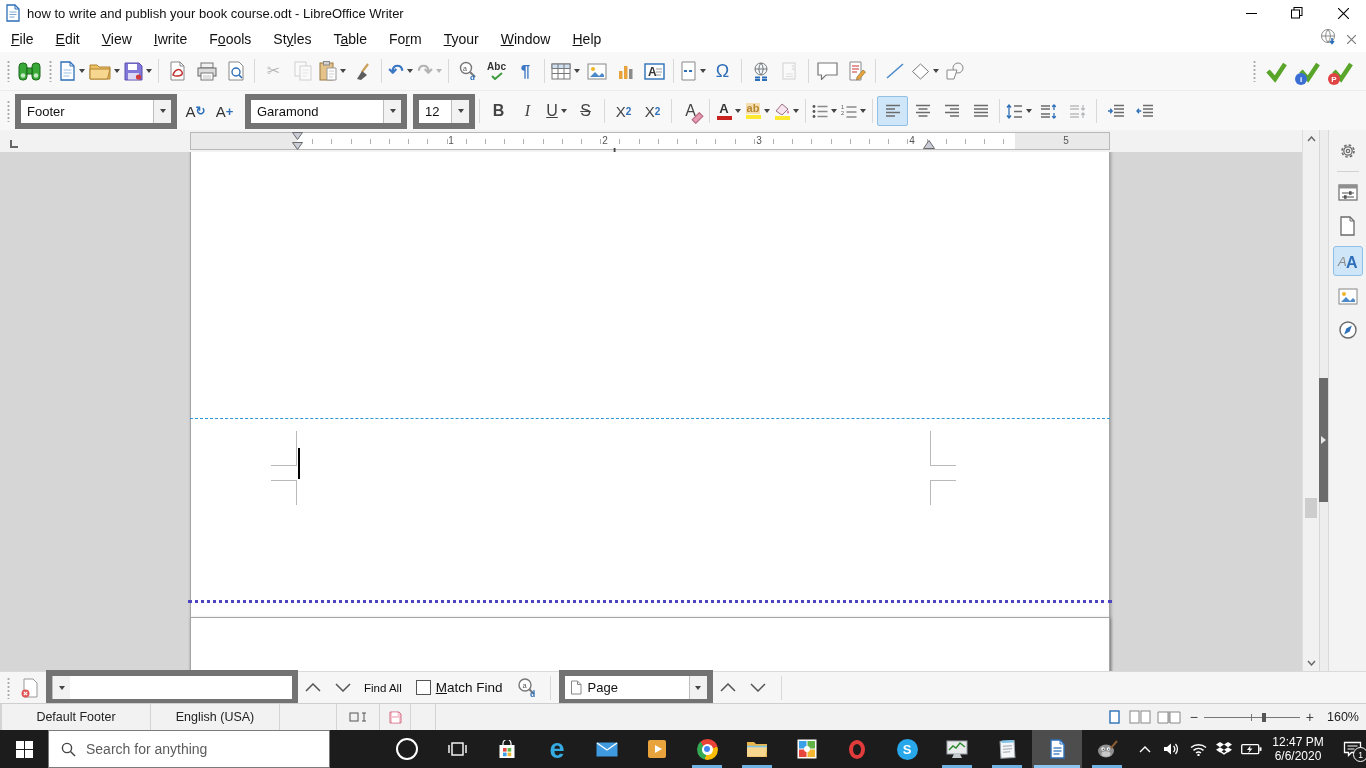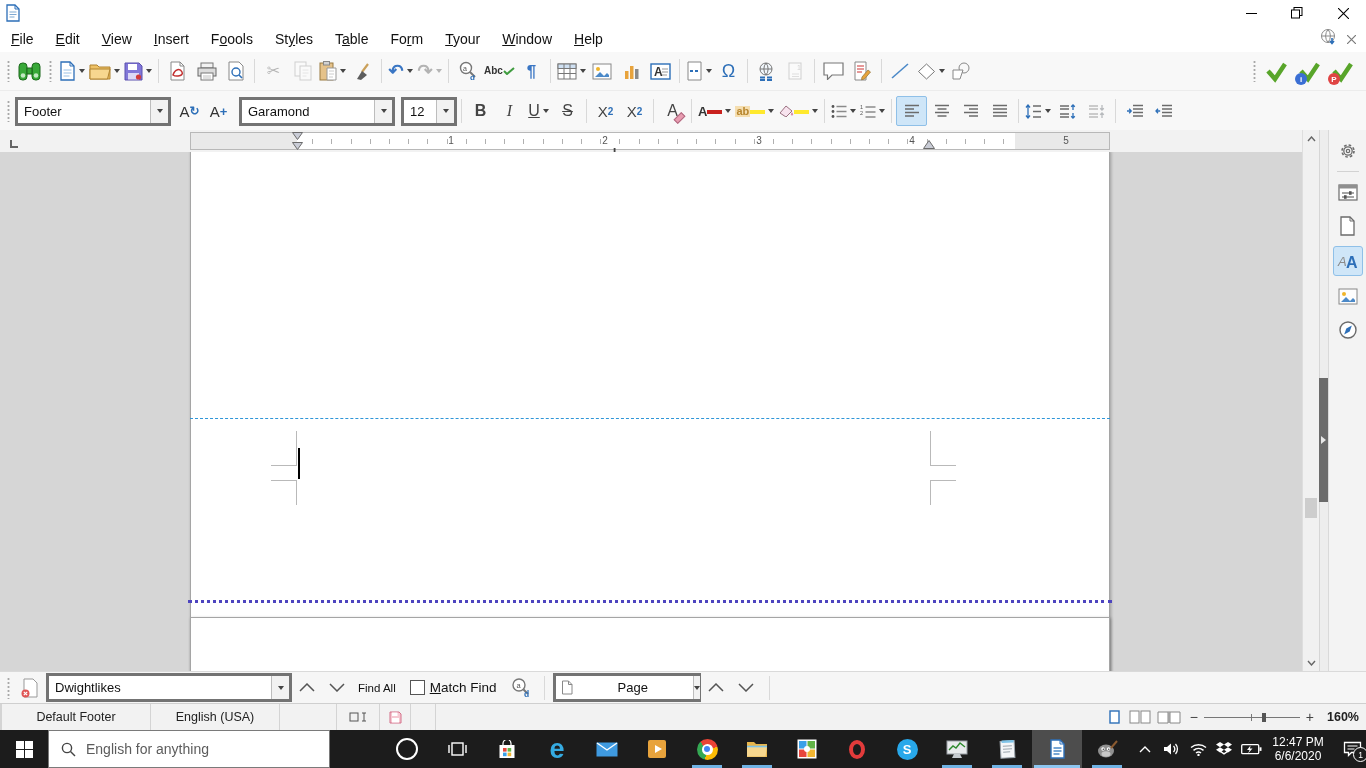--- a/index.html
+++ b/index.html
@@ -19,24 +19,24 @@
   
   .tb1{position:absolute;top:52px;left:0;right:0;height:38px;background:#f8f8f8;display:flex;align-items:center;padding:0 2px;}
   .tb2{position:absolute;top:90px;left:0;right:0;height:40px;background:#f8f8f8;display:flex;align-items:center;padding:0 2px;border-top:1px solid #ececec;}
   .tbtn{height:28px;min-width:25px;padding:0 2px;display:flex;align-items:center;justify-content:center;position:relative;border-radius:2px;}
   .sep{width:1px;height:24px;background:#d9d9d9;margin:0 4px;flex:none;}
   .grip{width:5px;height:22px;margin:0 4px;flex:none;background-image:radial-gradient(#a8a8a8 1px,transparent 1.3px);background-size:5px 4px;background-position:center top;background-repeat:repeat-y;}
   .caret{width:0;height:0;border-left:3.5px solid transparent;border-right:3.5px solid transparent;border-top:4px solid #444;margin-left:3px;flex:none;}
   .caret.dim2{border-top-color:#b5b5b5;}
   .dim{opacity:.42;filter:saturate(.1);}
   .glyph{font-size:16px;line-height:1;color:#555;}
-  .combo{display:flex;align-items:stretch;border:3px solid #737373;background:#fff;height:23px;}
+  .combo{display:flex;align-items:stretch;border:6px solid #737373;background:#fff;height:23px;}
   .combo .val{display:flex;align-items:center;padding:0 6px;font-size:13px;color:#111;flex:1;}
   .combo .arr{width:17px;background:#f2f2f2;border-left:1px solid #bdbdbd;display:flex;align-items:center;justify-content:center;}
-  .colic{display:flex;align-items:center;line-height:1;}
+  .colic{display:flex;flex-direction:column;align-items:center;line-height:1;}
   .colic .bar{width:15px;height:4px;margin-top:1px;}
   .on{background:#cfe6f8;border:1px solid #8fc0e8;border-radius:2px;}
   .badge{position:absolute;left:1px;bottom:0;width:12px;height:12px;border-radius:50%;color:#fff;font-size:8px;font-weight:bold;display:flex;align-items:center;justify-content:center;}
   
   .rulerrow{position:absolute;top:130px;left:0;width:1302px;height:22px;background:#f2f2f2;}
   .ltabsel{position:absolute;left:9px;top:5px;}
   .rband{position:absolute;left:190px;top:2px;width:920px;height:18px;background:#fff;border:1px solid #b8b8b8;box-sizing:border-box;
          background-image:repeating-linear-gradient(to right,#b0b0b0 0 1px,transparent 1px 19.2px);background-size:100% 5px;background-position:6px center;background-repeat:no-repeat;}
   .rmarg{position:absolute;top:0;height:16px;background:#e9e9e9;}
   .rnum{position:absolute;top:2px;transform:translateX(-50%);font-size:10px;color:#555;background:transparent;}
@@ -103,20 +103,21 @@
 <div class="screen">
 
   <div class="titlebar">
     <span class="appic">
       <svg width="16" height="18" viewBox="0 0 16 18">
           <path d="M2 1h8l4 4v12H2z" fill="#fff" stroke="#2d6fb8" stroke-width="1.3"></path>
           <path d="M10 1v4h4" fill="none" stroke="#2d6fb8"></path>
           <path d="M4.5 8h7M4.5 10.5h7M4.5 13h5" stroke="#7fa9d2" stroke-width="1.1"></path>
         </svg>
     </span>
+    <span class="ttl">how to write and publish your book course.odt - LibreOffice Writer</span>
     <div class="wctrl">
       <div class="wbtn">
           <svg width="11" height="11">
             <line x1="0" y1="5.5" x2="11" y2="5.5" stroke="#000" stroke-width="1"></line>
           </svg>
         </div>
       <div class="wbtn">
           <svg width="12" height="12">
             <rect x="3" y="0.5" width="8" height="8" fill="none" stroke="#000"></rect>
             <rect x="0.5" y="3" width="8" height="8" fill="#fff" stroke="#000"></rect>
@@ -127,21 +128,21 @@
             <path d="M0 0L11 11M11 0L0 11" stroke="#000" stroke-width="1.1"></path>
           </svg>
         </div>
     </div>
   </div>
 
   <div class="menubar">
     <div class="mi"><span></span><span class="mn">F</span><span>ile</span></div>
     <div class="mi"><span></span><span class="mn">E</span><span>dit</span></div>
     <div class="mi"><span></span><span class="mn">V</span><span>iew</span></div>
-    <div class="mi"><span></span><span class="mn">I</span><span>nsert</span></div>
+    <div class="mi"><span></span><span class="mn">I</span><span>write</span></div>
     <div class="mi"><span>F</span><span class="mn">o</span><span>ools</span></div>
     <div class="mi"><span>St</span><span class="mn">y</span><span>les</span></div>
     <div class="mi"><span>T</span><span class="mn">a</span><span>ble</span></div>
     <div class="mi"><span>Fo</span><span class="mn">r</span><span>m</span></div>
     <div class="mi"><span></span><span class="mn">T</span><span>your</span></div>
     <div class="mi"><span></span><span class="mn">W</span><span>indow</span></div>
     <div class="mi"><span></span><span class="mn">H</span><span>elp</span></div>
     <div class="menuright">
       <span><svg width="18" height="18" viewBox="0 0 18 18">
             <circle cx="9" cy="8" r="6.5" fill="none" stroke="#8a8a8a"></circle>
@@ -637,21 +638,20 @@
   <div class="findbar">
     <div class="grip"></div>
     <span class="tbtn">
         <svg width="17" height="20" viewBox="0 0 17 20">
           <path d="M3 1h9l4 4v14H3z" fill="#fff" stroke="#999"></path>
           <circle cx="4.5" cy="15.5" r="4" fill="#e05555"></circle>
           <path d="M2.8 13.8l3.4 3.4M6.2 13.8l-3.4 3.4" stroke="#fff" stroke-width="1.2"></path>
         </svg>
       </span>
     <div class="combo" style="width:240px;margin-left:2px;">
-      <span class="val">Dwightlikes</span>
       <span class="arr">
           <i class="caret" style="margin:0"></i>
         </span>
     </div>
     <span class="chev">
         <svg width="16" height="9">
           <path d="M1 8l7-7 7 7" fill="none" stroke="#555" stroke-width="1.5"></path>
         </svg>
       </span>
     <span class="chev">
@@ -664,21 +664,21 @@
     <span class="mctext"><span class="mn">M</span><span>atch Find</span></span>
     <span class="tbtn" style="margin-left:10px;">
         <svg width="21" height="21" viewBox="0 0 21 21">
           <circle cx="8" cy="8" r="6" fill="#fff" stroke="#777" stroke-width="1.4"></circle>
           <line x1="12.5" y1="12.5" x2="17" y2="17" stroke="#777" stroke-width="2"></line>
           <text x="5.5" y="10.5" font-size="7.5" fill="#555">a</text>
           <text x="13" y="20" font-size="8.5" fill="#2d6fb8" font-weight="bold">d</text>
         </svg>
       </span>
     <div class="sep" style="margin:0 8px;"></div>
-    <div class="combo" style="width:142px;gap:39px;">
+    <div class="combo" style="width:142px;">
       <span style="display:flex;align-items:center;padding-left:5px;">
           <svg width="12" height="15" viewBox="0 0 12 15">
             <path d="M1.5 1h6l3.5 3.5V14h-9.5z" fill="#fff" stroke="#888"></path>
             <path d="M7.5 1v3.5H11" fill="none" stroke="#888"></path>
           </svg>
         </span>
       <span class="val">Page</span>
       <span class="arr">
           <i class="caret" style="margin:0"></i>
         </span>
@@ -746,40 +746,40 @@
       </div>
     <div class="slider">
       <span style="font-size:14px;color:#444;">−</span>
       <span class="sline">
           <i class="rail"></i>
           <i class="tick"></i>
           <i class="knob"></i>
         </span>
       <span style="font-size:14px;color:#444;">+</span>
     </div>
-    <div class="scell" style="width:46px;font-weight:bold;">
+    <div class="scell" style="width:46px;">
         <span>160%</span>
       </div>
   </div>
 
   <div class="taskbar">
     <div class="startbtn">
         <svg width="17" height="17" viewBox="0 0 17 17">
           <rect x="0" y="0" width="8" height="8" fill="#fff"></rect>
           <rect x="9" y="0" width="8" height="8" fill="#fff"></rect>
           <rect x="0" y="9" width="8" height="8" fill="#fff"></rect>
           <rect x="9" y="9" width="8" height="8" fill="#fff"></rect>
         </svg>
       </div>
     <div class="searchbox">
       <svg width="15" height="15" viewBox="0 0 15 15">
           <circle cx="6" cy="6" r="4.6" fill="none" stroke="#444" stroke-width="1.4"></circle>
           <line x1="9.5" y1="9.5" x2="14" y2="14" stroke="#444" stroke-width="1.4"></line>
         </svg>
-      <span>English for anything</span>
+      <span>Search for anything</span>
     </div>
     <div style="width:52px;flex:none;"></div>
     <div class="tcell">
         <span style="width:18px;height:18px;border:2.2px solid #fff;border-radius:50%;"></span>
       </div>
     <div class="tcell">
         <svg width="19" height="16" viewBox="0 0 19 16">
           <rect x="4" y="2" width="11" height="12" fill="none" stroke="#fff" stroke-width="1.4"></rect>
           <path d="M1 4v8M18 4v8" stroke="#fff" stroke-width="1.4"></path>
         </svg>

